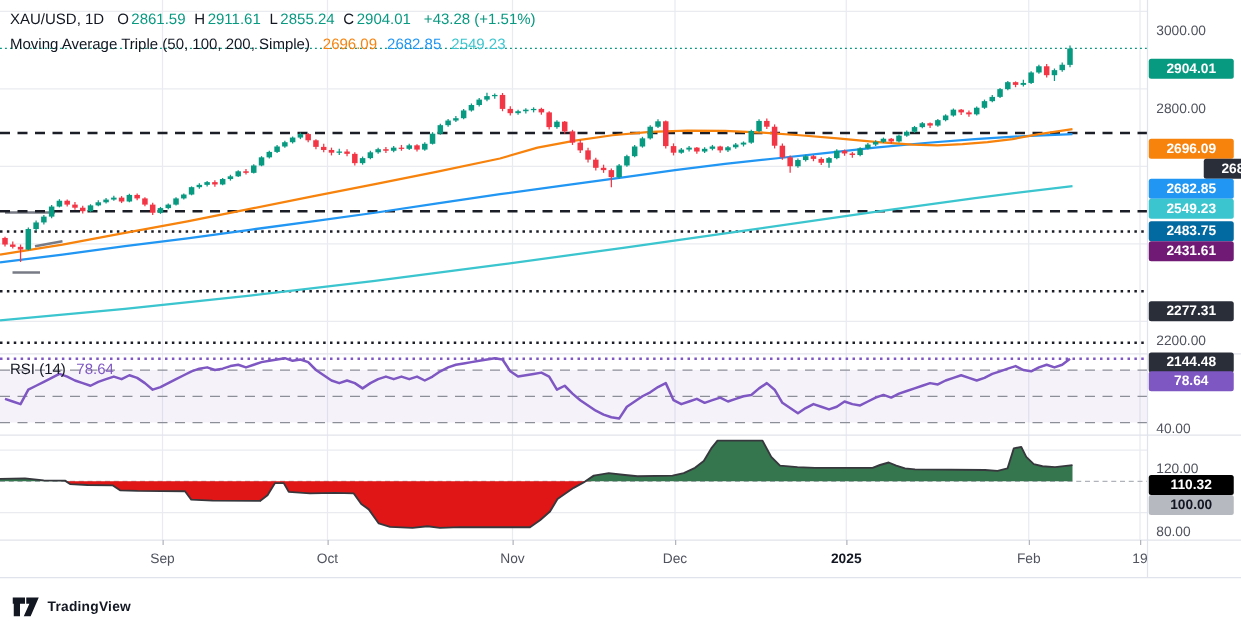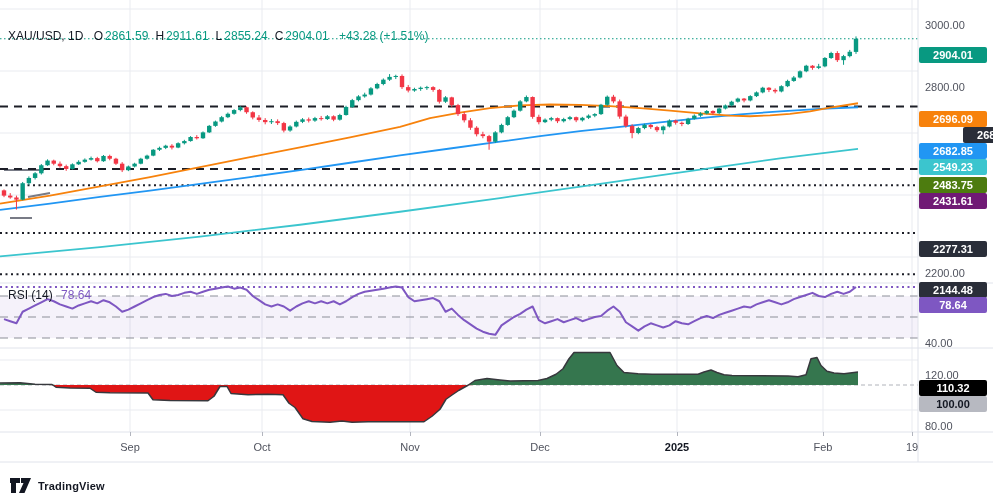--- a/index.html
+++ b/index.html
@@ -338,46 +338,50 @@
       <path d="M0,385 L0,385 L20,385 L35,385 L52,385 L56,387.25 L70,388 L90,388.25 L96,392.25 L110,392.75 L148,393 L153,399.75 L170,400.5 L208,400.75 L214,396.25 L220,386.5 L227,386.5 L231,393.5 L248,394.75 L268,394.25 L283,394.75 L289,403.25 L295,407.5 L303,418.75 L312,421.5 L330,422.25 L342,421 L352,422.25 L368,421.75 L424,421.75 L432,416.25 L440,409.25 L446,399.25 L452,395 L459,390.25 L468,385.25 L475,385 L487,385 L500,385 L510,385 L538,385 L547,385 L556,385 L563,385 L569,385 L574,385 L610,385 L617,385 L624,385 L638,385 L652,385 L698,385 L704,385 L711,385 L717,385 L724,385 L732,385 L788,385 L798,385 L806,385 L811,385 L817,385 L821,385 L827,385 L834,385 L844,385 L858,385 L858,385 Z" fill="#e01515" stroke="none"></path>
       <path d="M0,385 L0,383.125 L20,382.75 L35,384.25 L52,384.5 L56,385 L70,385 L90,385 L96,385 L110,385 L148,385 L153,385 L170,385 L208,385 L214,385 L220,385 L227,385 L231,385 L248,385 L268,385 L283,385 L289,385 L295,385 L303,385 L312,385 L330,385 L342,385 L352,385 L368,385 L424,385 L432,385 L440,385 L446,385 L452,385 L459,385 L468,385 L475,380.5 L487,378.5 L500,380 L510,381 L538,380.5 L547,378.5 L556,374.25 L563,368.75 L569,358.75 L574,352.5 L610,352.5 L617,365.5 L624,372.5 L638,373.75 L652,374.25 L698,374.25 L704,372 L711,370 L717,372.5 L724,374.75 L732,375.5 L788,376 L798,376.75 L806,374.75 L811,358.75 L817,357.5 L821,365.5 L827,371.25 L834,373 L844,373.75 L858,372.1 L858,385 Z" fill="#35764e" stroke="none"></path>
       <polyline points="0,383.125 20,382.75 35,384.25 52,384.5 56,387.25 70,388 90,388.25 96,392.25 110,392.75 148,393 153,399.75 170,400.5 208,400.75 214,396.25 220,386.5 227,386.5 231,393.5 248,394.75 268,394.25 283,394.75 289,403.25 295,407.5 303,418.75 312,421.5 330,422.25 342,421 352,422.25 368,421.75 424,421.75 432,416.25 440,409.25 446,399.25 452,395 459,390.25 468,385.25 475,380.5 487,378.5 500,380 510,381 538,380.5 547,378.5 556,374.25 563,368.75 569,358.75 574,352.5 610,352.5 617,365.5 624,372.5 638,373.75 652,374.25 698,374.25 704,372 711,370 717,372.5 724,374.75 732,375.5 788,376 798,376.75 806,374.75 811,358.75 817,357.5 821,365.5 827,371.25 834,373 844,373.75 858,372.1" fill="none" stroke="#37383d" stroke-width="1.5" stroke-linejoin="round"></polyline>
       <line x1="0" y1="283" x2="993" y2="283" stroke="#e0e3eb" stroke-width="1"></line>
       <line x1="0" y1="348" x2="993" y2="348" stroke="#e0e3eb" stroke-width="1"></line>
       <line x1="0" y1="432" x2="993" y2="432" stroke="#e0e3eb" stroke-width="1"></line>
       <line x1="0" y1="462" x2="993" y2="462" stroke="#e0e3eb" stroke-width="1"></line>
       <line x1="918" y1="0" x2="918" y2="462" stroke="#e0e3eb" stroke-width="1"></line>
     </svg>
 
-  <div class="legend" style="top:8px;margin-top:21px;">
+  <div class="legend" style="top:8px;">
     <span>XAU/USD, 1D</span><span class="sp"></span>
     <span id="ohlc-holder"><span>O</span><span class="up val">2861.59</span><span class="sp"></span><span>H</span><span class="up val">2911.61</span><span class="sp"></span><span>L</span><span class="up val">2855.24</span><span class="sp"></span><span>C</span><span class="up val">2904.01</span><span class="sp"></span></span>
     <span class="up">+43.28 (+1.51%)</span>
   </div>
 
+  <div class="legend" style="top:28px;">
+    <span>Moving Average Triple (50, 100, 200, Simple)</span><span class="sp"></span>
+    <span id="ma-holder"><span style="color: rgb(247, 130, 12); margin-right: 8px;">2696.09</span><span style="color: rgb(33, 150, 243); margin-right: 8px;">2682.85</span><span style="color: rgb(59, 197, 206); margin-right: 8px;">2549.23</span></span>
+  </div>
 
   <div class="panel-label" style="top:288px;">
     <span>RSI (14)</span>
     <span style="color:#7e57c2;margin-left:5px;">78.64</span>
   </div>
 
 
   <div class="price-axis" id="price-axis">
       <div class="axis-label" style="top: 3px;">3000.00</div>
       <div class="axis-label" style="top: 65px;">2800.00</div>
       <div class="axis-label" style="top: 251px;">2200.00</div>
       <div class="axis-label" style="top: 321px;">40.00</div>
       <div class="axis-label" style="top: 353px;">120.00</div>
       <div class="axis-label" style="top: 404px;">80.00</div>
       <div class="badge" style="top: 31px; background: rgb(8, 153, 129); color: rgb(255, 255, 255);">2904.01</div>
       <div class="badge" style="top: 95px; background: rgb(247, 130, 12); color: rgb(255, 255, 255);">2696.09</div>
       <div class="badge" style="top: 111px; background: rgb(42, 46, 57); color: rgb(255, 255, 255); margin-left: 44px;">2685.51</div>
       <div class="badge" style="top: 127px; background: rgb(33, 150, 243); color: rgb(255, 255, 255);">2682.85</div>
       <div class="badge" style="top: 143px; background: rgb(59, 197, 206); color: rgb(255, 255, 255);">2549.23</div>
-      <div class="badge" style="top: 161px; background: #4d7c0f; color: rgb(255, 255, 255);">2483.75</div>
+      <div class="badge" style="top: 161px; background: #0369a1; color: rgb(255, 255, 255);">2483.75</div>
       <div class="badge" style="top: 177px; background: #701a75; color: rgb(255, 255, 255);">2431.61</div>
       <div class="badge" style="top: 225px; background: rgb(42, 46, 57); color: rgb(255, 255, 255);">2277.31</div>
       <div class="badge" style="top: 266px; background: rgb(42, 46, 57); color: rgb(255, 255, 255);">2144.48</div>
       <div class="badge" style="top: 281px; background: rgb(126, 87, 194); color: rgb(255, 255, 255);">78.64</div>
       <div class="badge" style="top: 364px; background: rgb(0, 0, 0); color: rgb(255, 255, 255);">110.32</div>
       <div class="badge" style="top: 380px; background: rgb(183, 185, 193); color: rgb(19, 23, 34);">100.00</div>
     </div>
   <div class="time-axis" id="time-axis">
       <div class="time-label" style="left: 130px;">Sep</div>
       <div class="tick" style="left: 130px;"></div>

